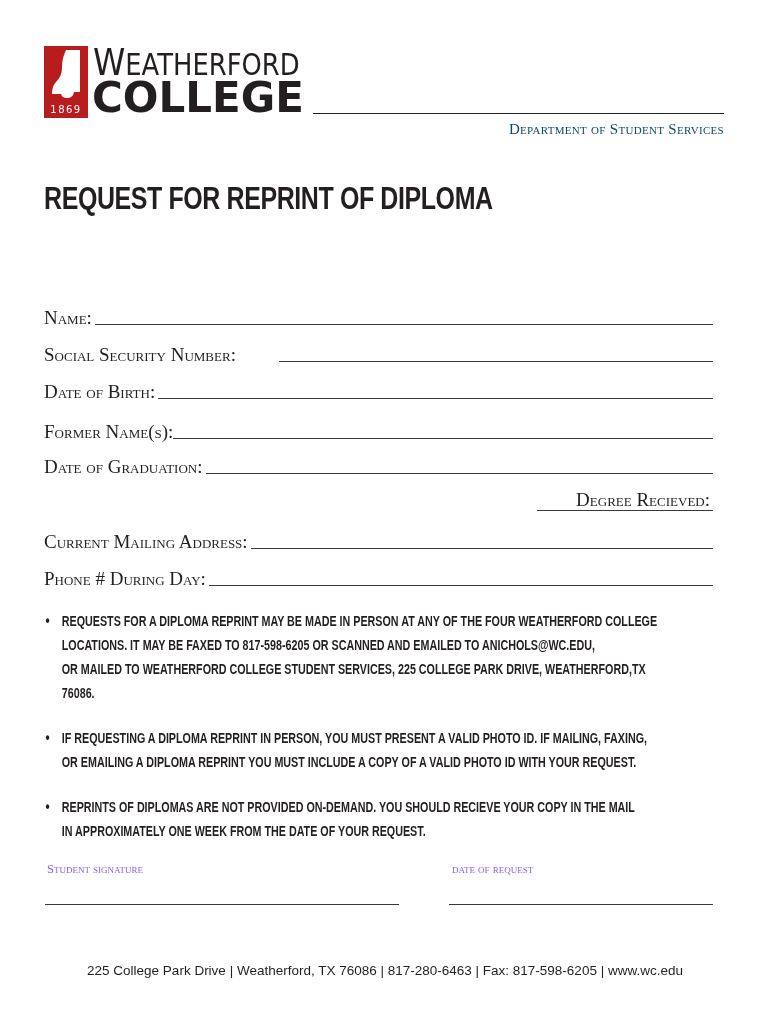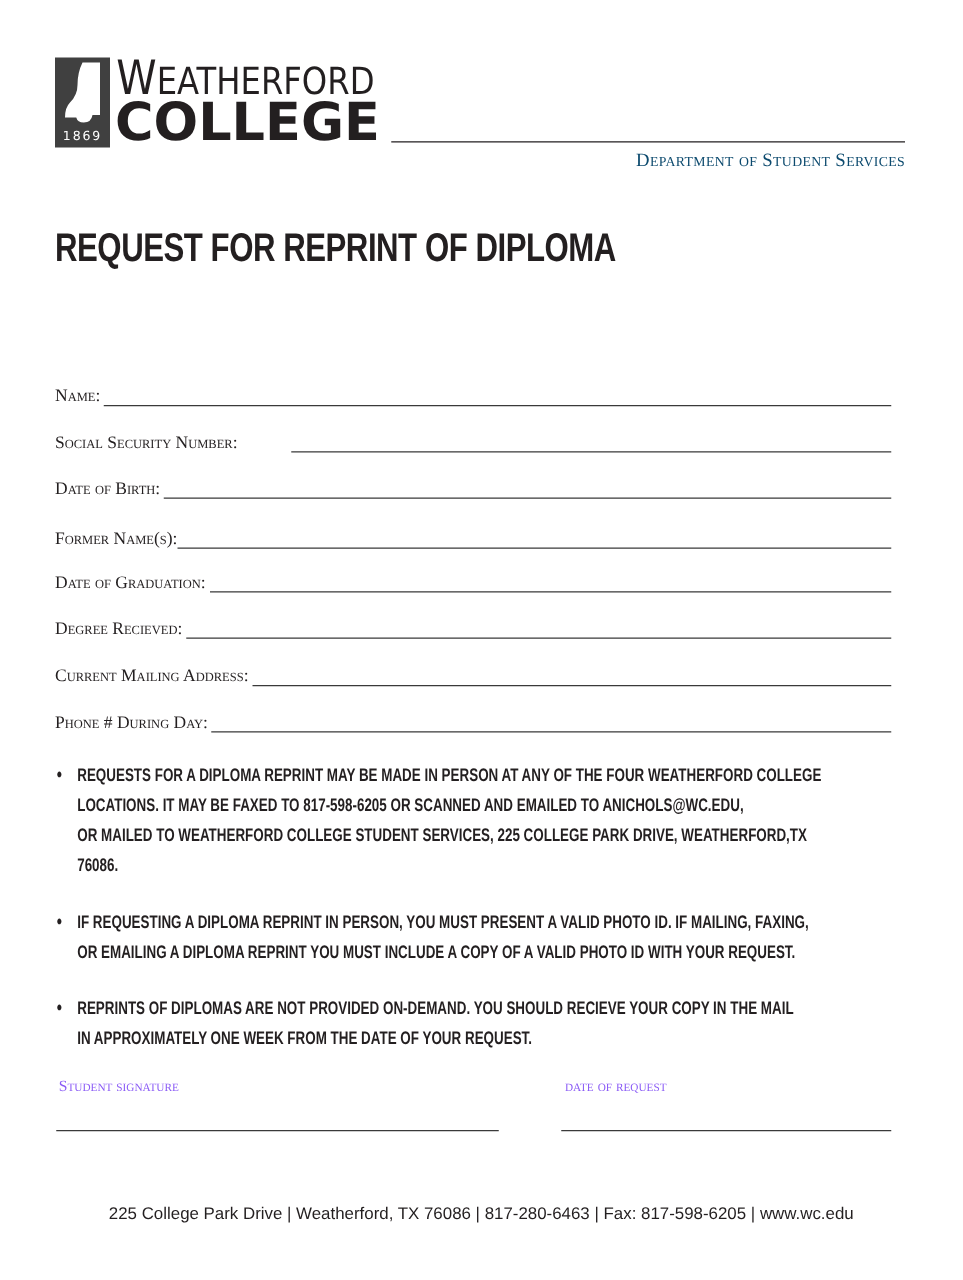--- a/index.html
+++ b/index.html
@@ -14,21 +14,21 @@
       overflow: hidden;
       color: #231f20;
       font-family: "Liberation Sans", sans-serif;
     }
     .abs { position: absolute; }
 
     
     .logo-box {
       left: 44px; top: 46px;
       width: 44px; height: 72px;
-      background: #404040;
+      background: #b91c1c;
       overflow: hidden;
     }
     .logo-box svg { position: absolute; left: 0; top: 0; }
     .logo-year {
       position: absolute;
       left: 0; right: 0; bottom: 3px;
       text-align: center;
       color: #ffffff;
       font-family: "DejaVu Sans", sans-serif;
       font-size: 10px;
@@ -92,21 +92,21 @@
       position: absolute;
       left: 44px;
       width: 669px;
       height: 20px;
       display: flex;
       align-items: flex-end;
     }
     .field-label {
       font-family: "Liberation Serif", serif;
       font-variant: small-caps;
-      font-size: 14px;
+      font-size: 19px;
       white-space: nowrap;
       line-height: 16px;
       padding-right: 3px;
       color: #231f20;
     }
     .field-line {
       flex: 1;
       height: 0;
       border: none;
       border-bottom: 1.5px solid #3a3a3a;
@@ -208,21 +208,21 @@
   <input class="field-line" value="" style="">
 </div>
 <div class="field" style="top:420px;">
   <span class="field-label" style="padding-right:0;">Former Name(s):</span>
   <input class="field-line" value="" style="">
 </div>
 <div class="field" style="top:455px;">
   <span class="field-label">Date of Graduation:</span>
   <input class="field-line" value="" style="">
 </div>
-<div class="field" style="top:492px;">
+<div class="field" style="top:492px;flex-direction:column;">
   <span class="field-label">Degree Recieved:</span>
   <input class="field-line" value="" style="">
 </div>
 <div class="field" style="top:530px;">
   <span class="field-label">Current Mailing Address:</span>
   <input class="field-line" value="" style="">
 </div>
 <div class="field" style="top:567px;">
   <span class="field-label">Phone # During Day:</span>
   <input class="field-line" value="" style="">

